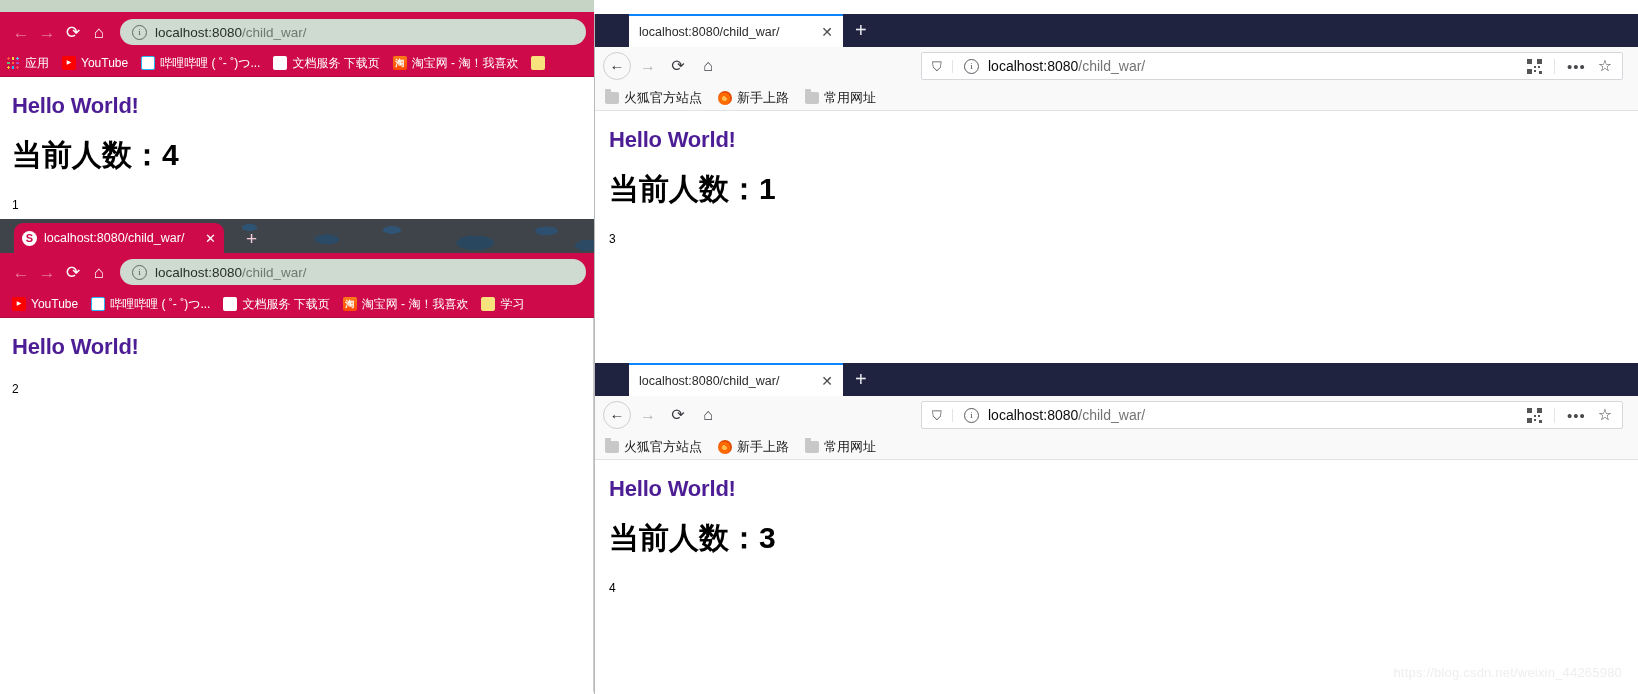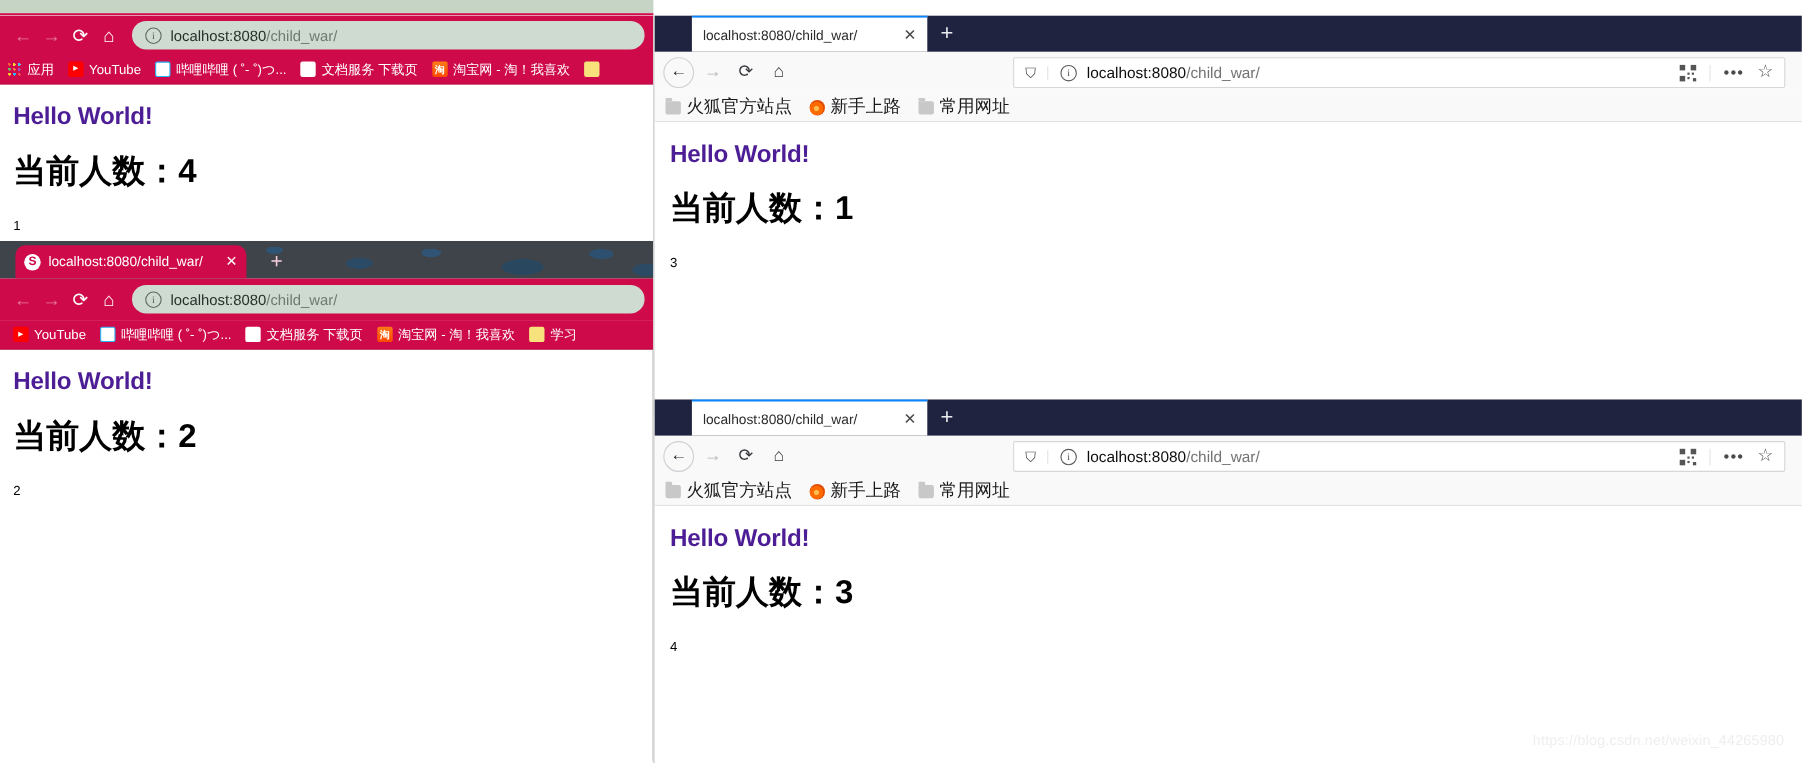--- a/index.html
+++ b/index.html
@@ -341,21 +341,21 @@
   .ff-bookmarks {
     height: 26px;
     background: #f9f9fa;
     display: flex;
     align-items: center;
     padding: 0 10px;
     box-sizing: border-box;
     border-bottom: 1px solid #e2e2e4;
   }
   .ffbm { display: flex; align-items: center; margin-right: 16px; flex: none; white-space: nowrap; }
-  .ffbm .lbl { font-size: 16px; color: #1a1a1a; }
+  .ffbm .lbl { font-size: 13px; color: #1a1a1a; }
   .ffbm .fico {
     width: 14px; height: 12px; flex: none; margin-right: 5px;
     background: #c8c8c8;
     border-radius: 1px 2px 2px 2px;
     position: relative;
   }
   .ffbm .fico::before {
     content:""; position:absolute; top:-3px; left:0; width:6px; height:3px;
     background:#c8c8c8; border-radius:1px 1px 0 0;
   }
@@ -472,21 +472,20 @@
       <span class="lbl">淘宝网 - 淘！我喜欢</span>
     </div>
     <div class="bm">
       <span class="bmico ico-folder"></span>
       <span class="lbl">学习</span>
     </div>
   </div>
 
   <div class="page" style="height:374px; border-right:1px solid #cccccc;">
     <h1>Hello World!</h1>
-    <h2>当前人数：2</h2>
     <p class="plain">2</p>
   </div>
 </div>
 
 <div class="win" style="left:594px; top:14px; width:1044px; height:365px; border-left:1px solid #b9b9b9;">
 
   <div class="ff-tabstrip">
     <div class="ff-tab">
       <span class="ttl">localhost:8080/child_war/</span>
       <span class="tclose">✕</span>

